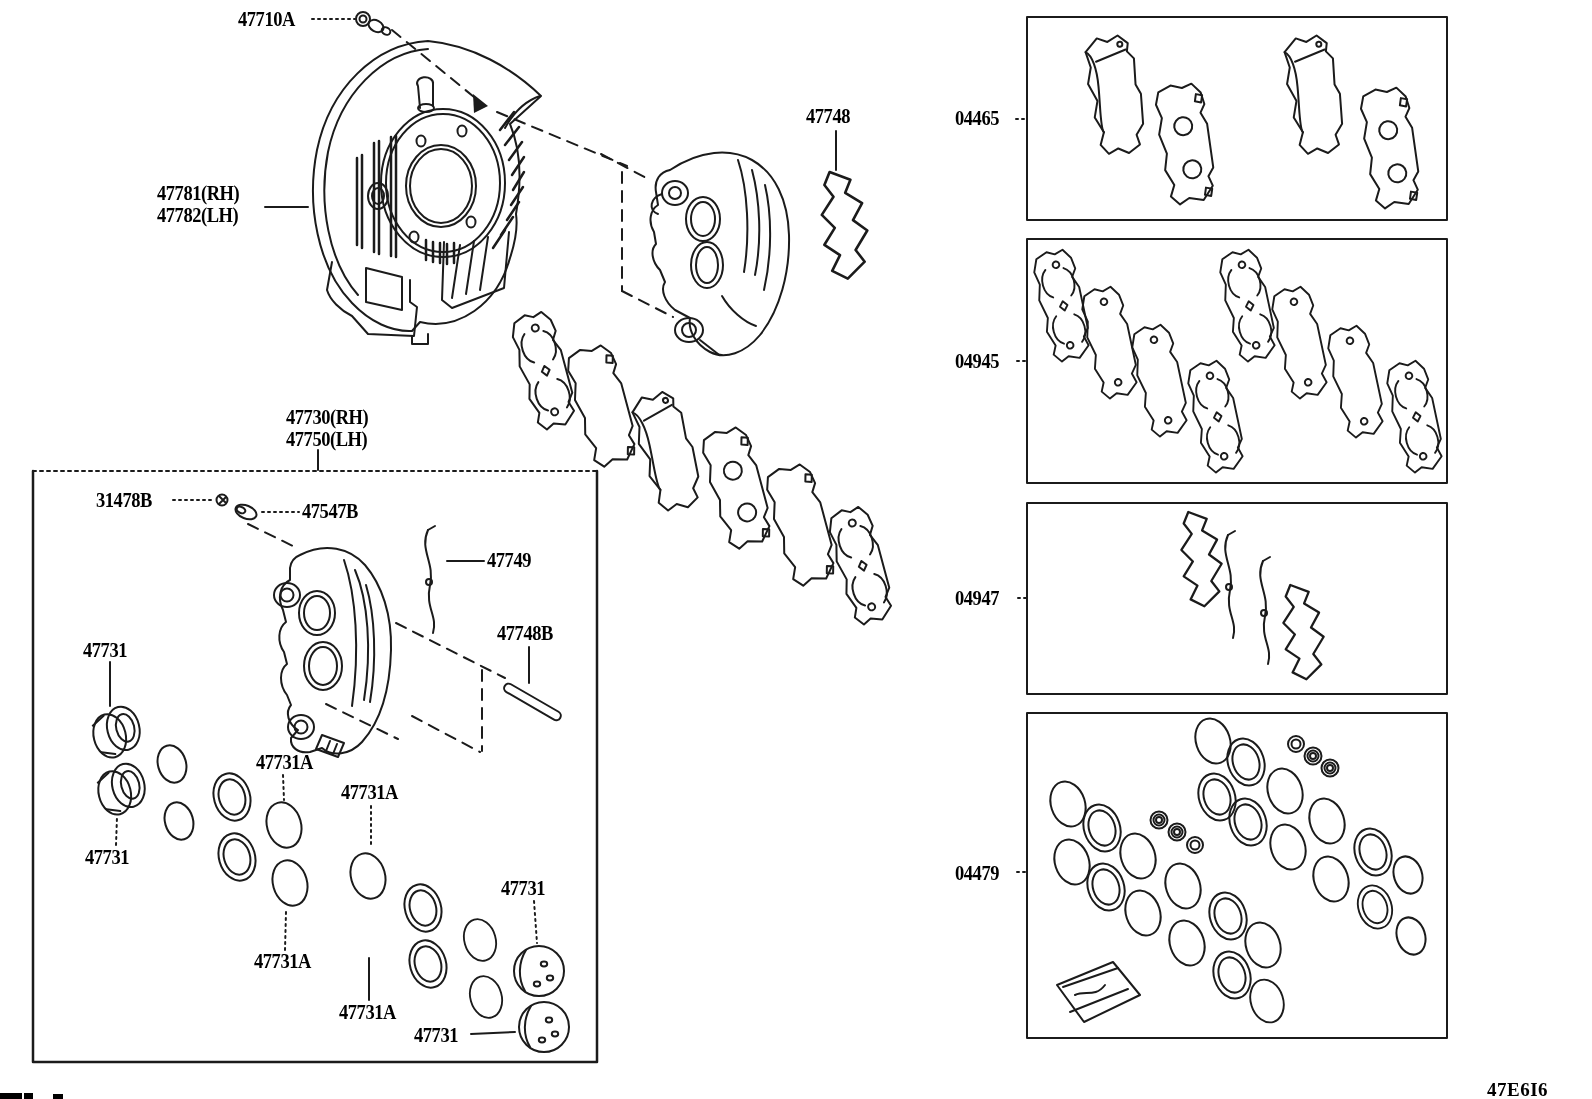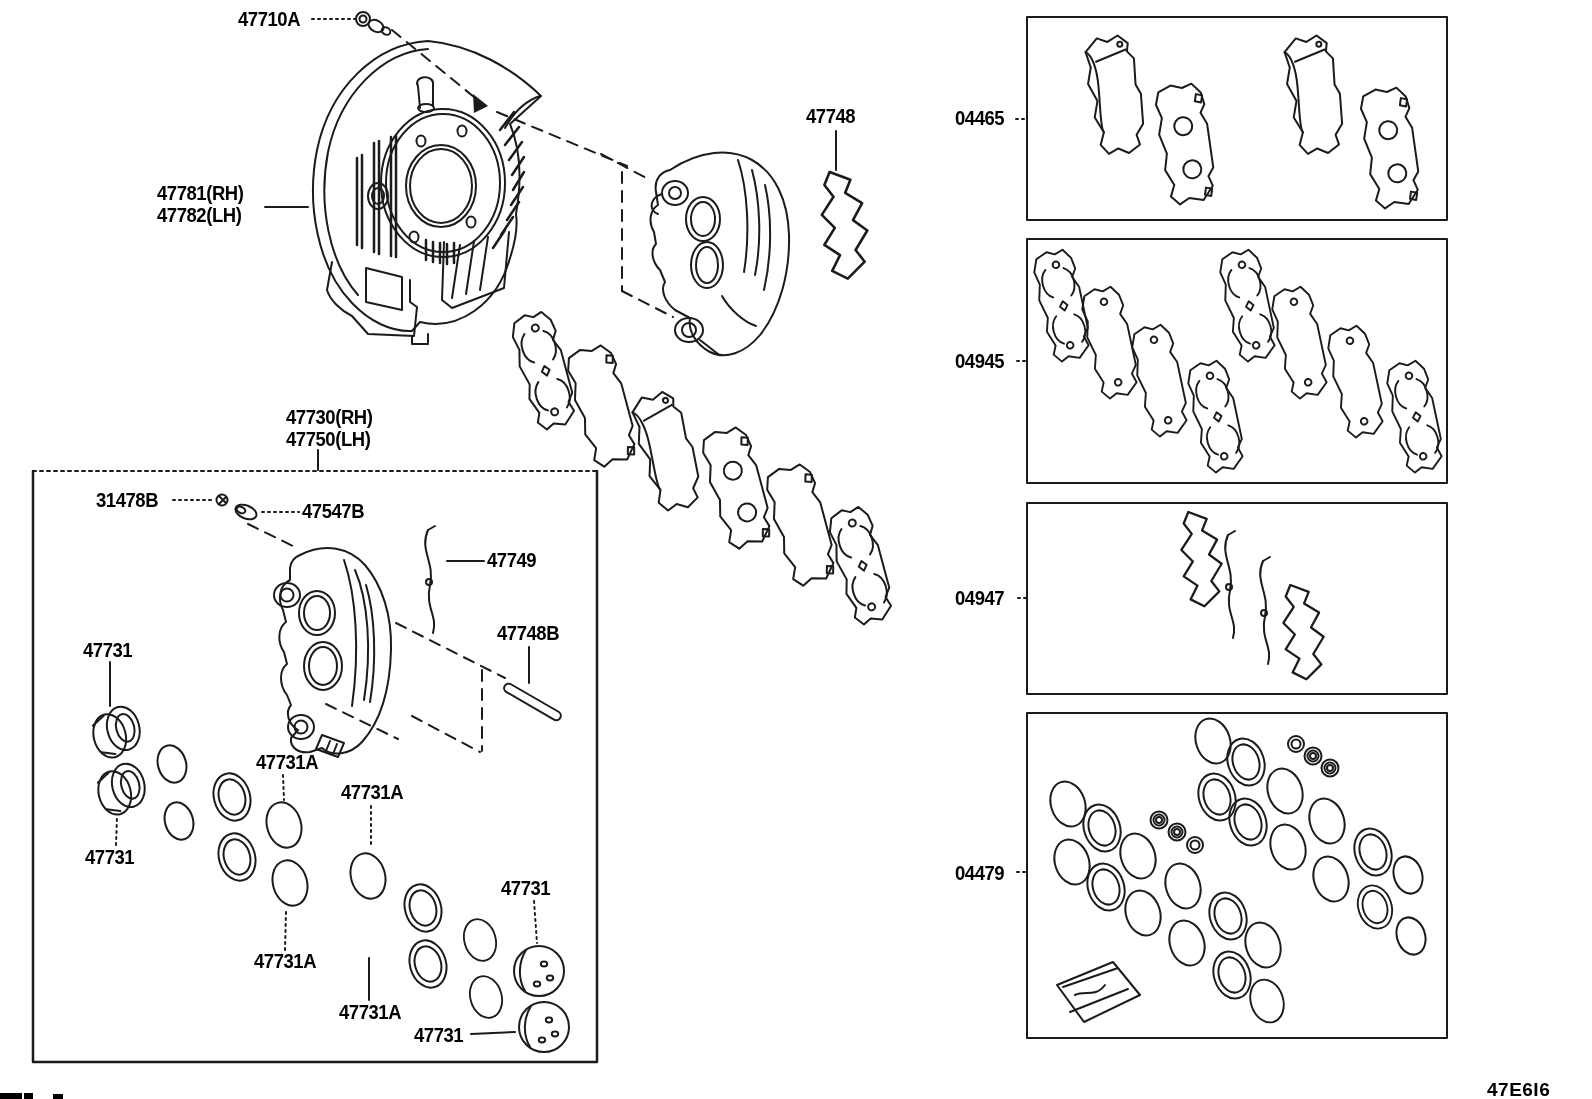--- a/index.html
+++ b/index.html
@@ -1,18 +1,18 @@
 <!DOCTYPE html>
 <html><head>
 <meta charset="utf-8">
 <style>
   html,body{margin:0;padding:0;background:#ffffff;}
   #stage{
     position:relative;width:1592px;height:1099px;background:#ffffff;
-    font-family:Liberation Sans, sans-serif;overflow:hidden;
+    font-family:Liberation Serif, serif;overflow:hidden;
   }
   #lineart{position:absolute;left:0;top:0;}
   .lbl{
     position:absolute;color:#000;font-weight:bold;font-size:21px;
     letter-spacing:-0.5px;transform:scaleX(0.88);transform-origin:left top;
     white-space:nowrap;line-height:22px;cursor:default;
   }
   .code{
     position:absolute;color:#000;font-weight:bold;font-size:19px;
     letter-spacing:0.5px;white-space:nowrap;

